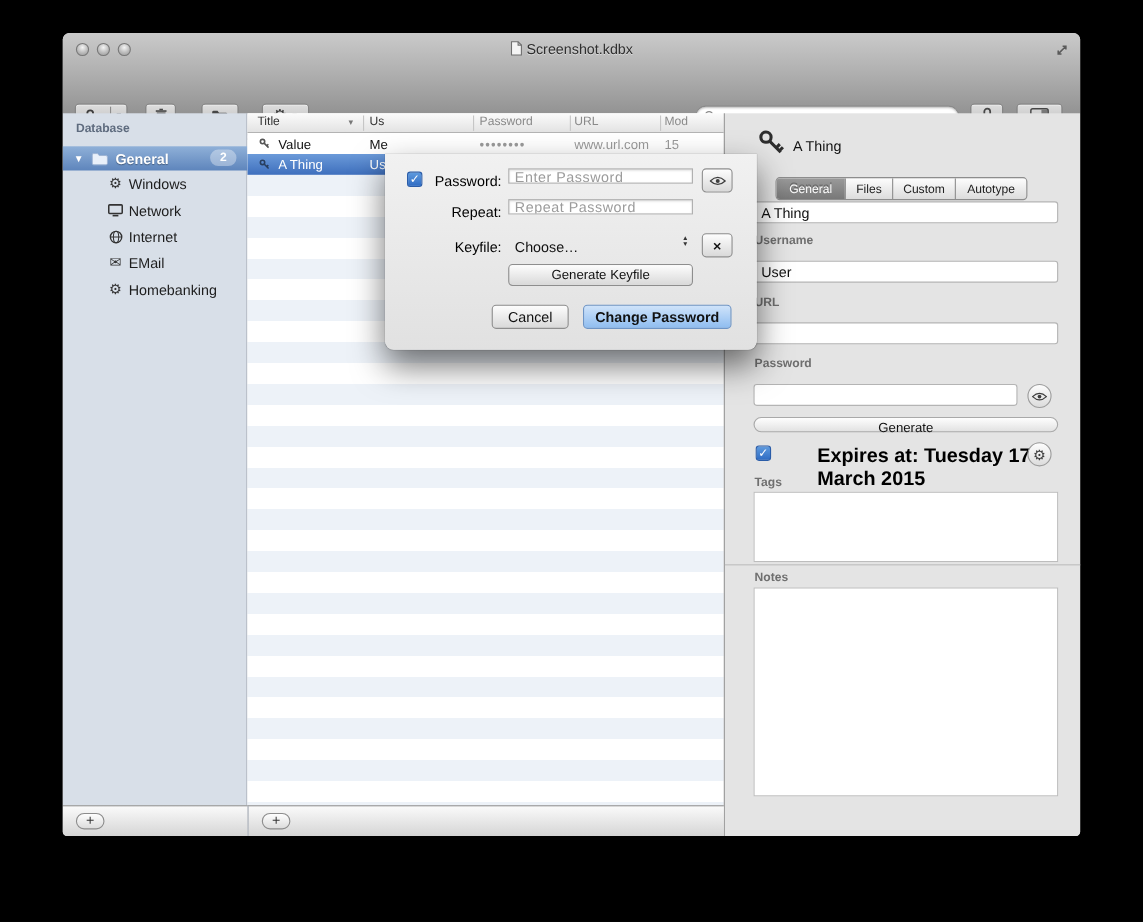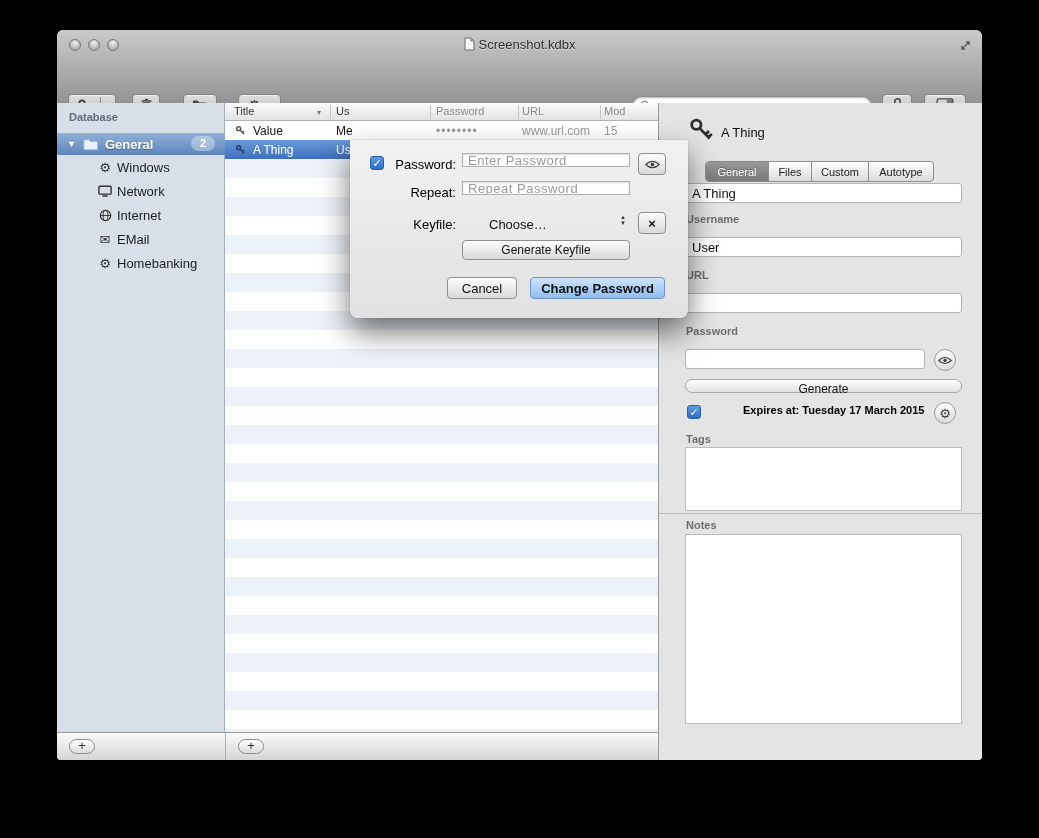--- a/index.html
+++ b/index.html
@@ -280,21 +280,21 @@
       <span class="round-btn" style="left:275px;top:246px;">
         <svg width="14" height="9" viewBox="0 0 20 12">
             <path d="M1 6 Q10 -2.5 19 6 Q10 14.5 1 6 Z" fill="none" stroke="#3e3e3e" stroke-width="1.5"></path>
             <circle cx="10" cy="6" r="2.4" fill="#3e3e3e"></circle>
           </svg>
       </span>
 
       <span class="pill-btn" style="left:26px;top:276px;width:277px;height:14px;line-height:18px;">Generate</span>
 
       <span class="checkbox" style="left:28px;top:302px;"><span>✓</span></span>
-      <span style="position:absolute;left:48px;top:301px;font-size:11px;font-weight:bold;color:#000;padding-left:36px;">Expires at: Tuesday 17 March 2015</span>
+      <span style="position:absolute;left:48px;top:301px;font-size:18px;font-weight:bold;color:#000;padding-left:36px;">Expires at: Tuesday 17 March 2015</span>
       <span class="round-btn" style="left:275px;top:299px;">
         <span style="font-size:13px;color:#3e3e3e;line-height:13px;">⚙</span>
       </span>
 
       <span class="ins-label" style="left:27px;top:330px;">Tags</span>
       <textarea class="bigbox" style="left: 26px; top: 344px; width: 277px; height: 64px;"></textarea>
 
       <div style="position:absolute;left:0;top:410px;width:324px;border-top:1px solid #bdbdbd;"></div>
 
       <span class="ins-label" style="left:27px;top:416px;">Notes</span>
@@ -316,21 +316,21 @@
         <svg width="15" height="9" viewBox="0 0 20 12">
             <path d="M1 6 Q10 -2.5 19 6 Q10 14.5 1 6 Z" fill="none" stroke="#3e3e3e" stroke-width="1.5"></path>
             <circle cx="10" cy="6" r="2.4" fill="#3e3e3e"></circle>
           </svg>
       </span>
 
       <span class="sh-label" style="top:45px;">Repeat:</span>
       <input class="sh-field" style="top: 41px;" placeholder="Repeat Password">
 
       <span class="sh-label" style="top:77px;">Keyfile:</span>
-      <span style="position:absolute;left:118px;top:77px;font-size:13px;color:#111;margin-left:21px;">Choose…</span>
+      <span style="position:absolute;left:118px;top:77px;font-size:13px;color:#111;">Choose…</span>
       <span style="position:absolute;left:270px;top:74px;display:flex;flex-direction:column;line-height:6px;font-size:6px;color:#333;">
         <span>▲</span>
         <span>▼</span>
       </span>
       <span class="bezel" style="left:288px;top:72px;width:28px;font-weight:bold;">
           <span>×</span>
         </span>
 
       <span class="bezel" style="left:112px;top:100px;width:168px;height:20px;font-size:12px;">Generate Keyfile</span>
 

